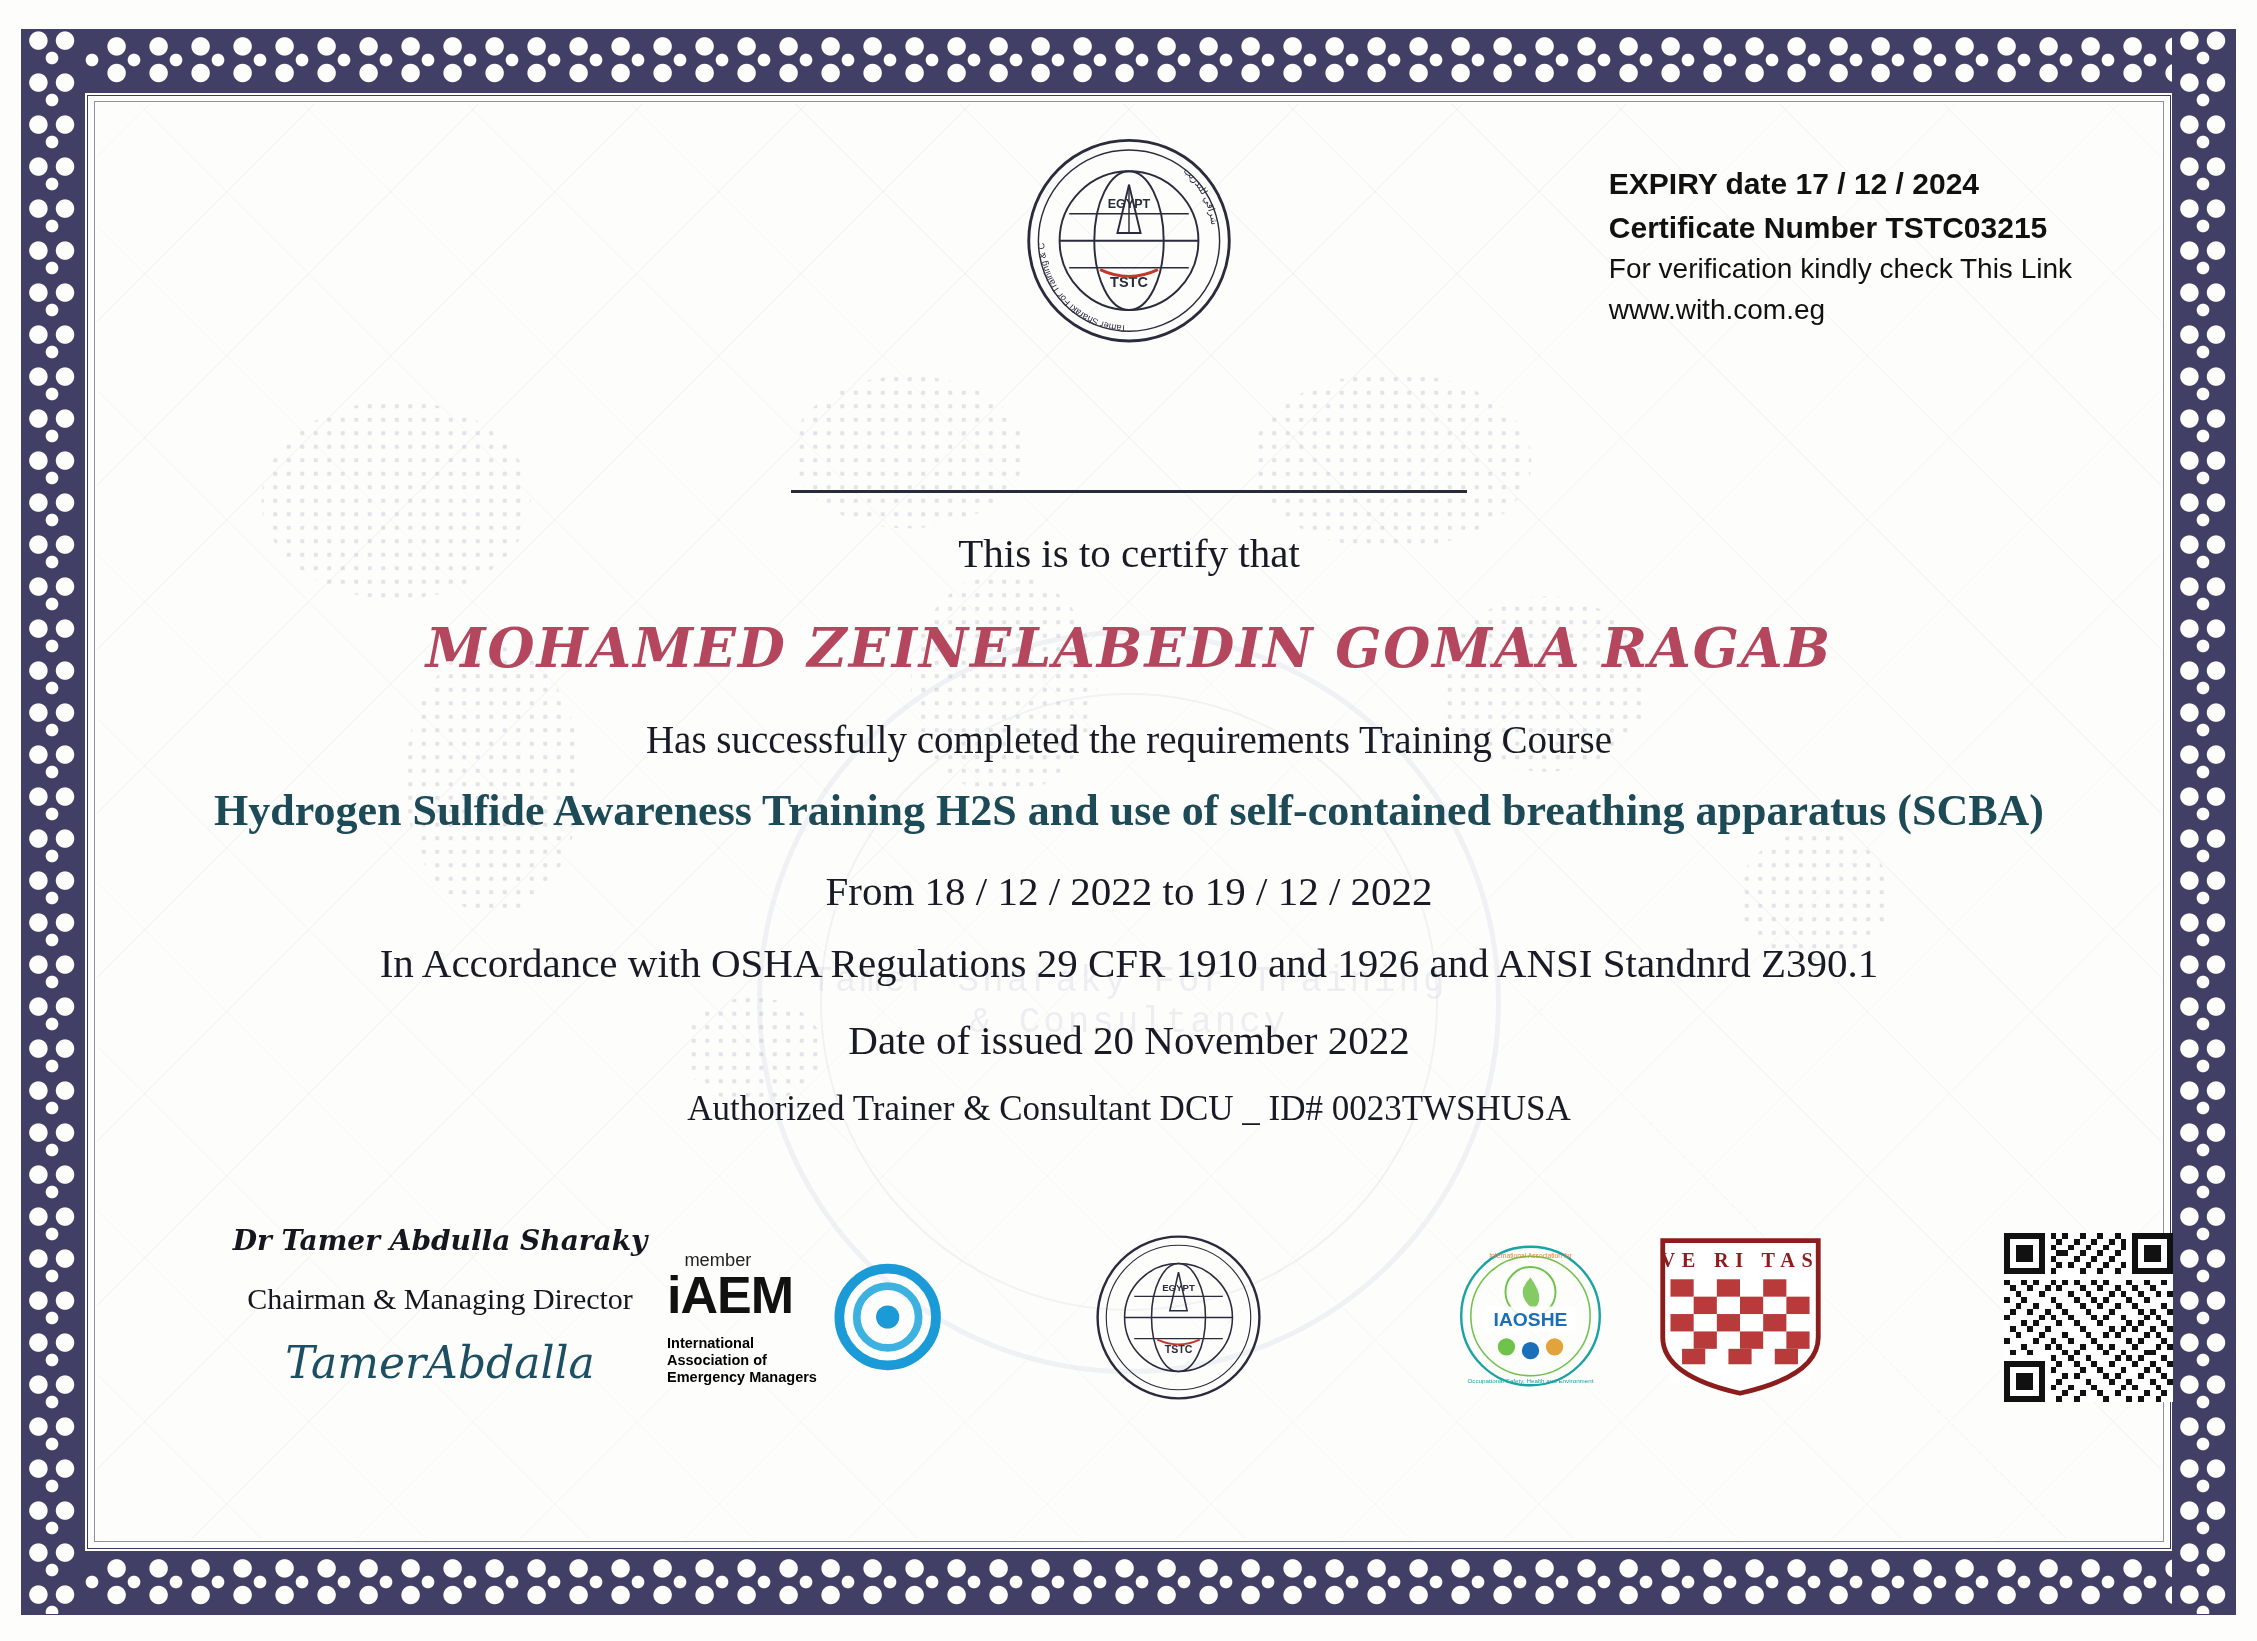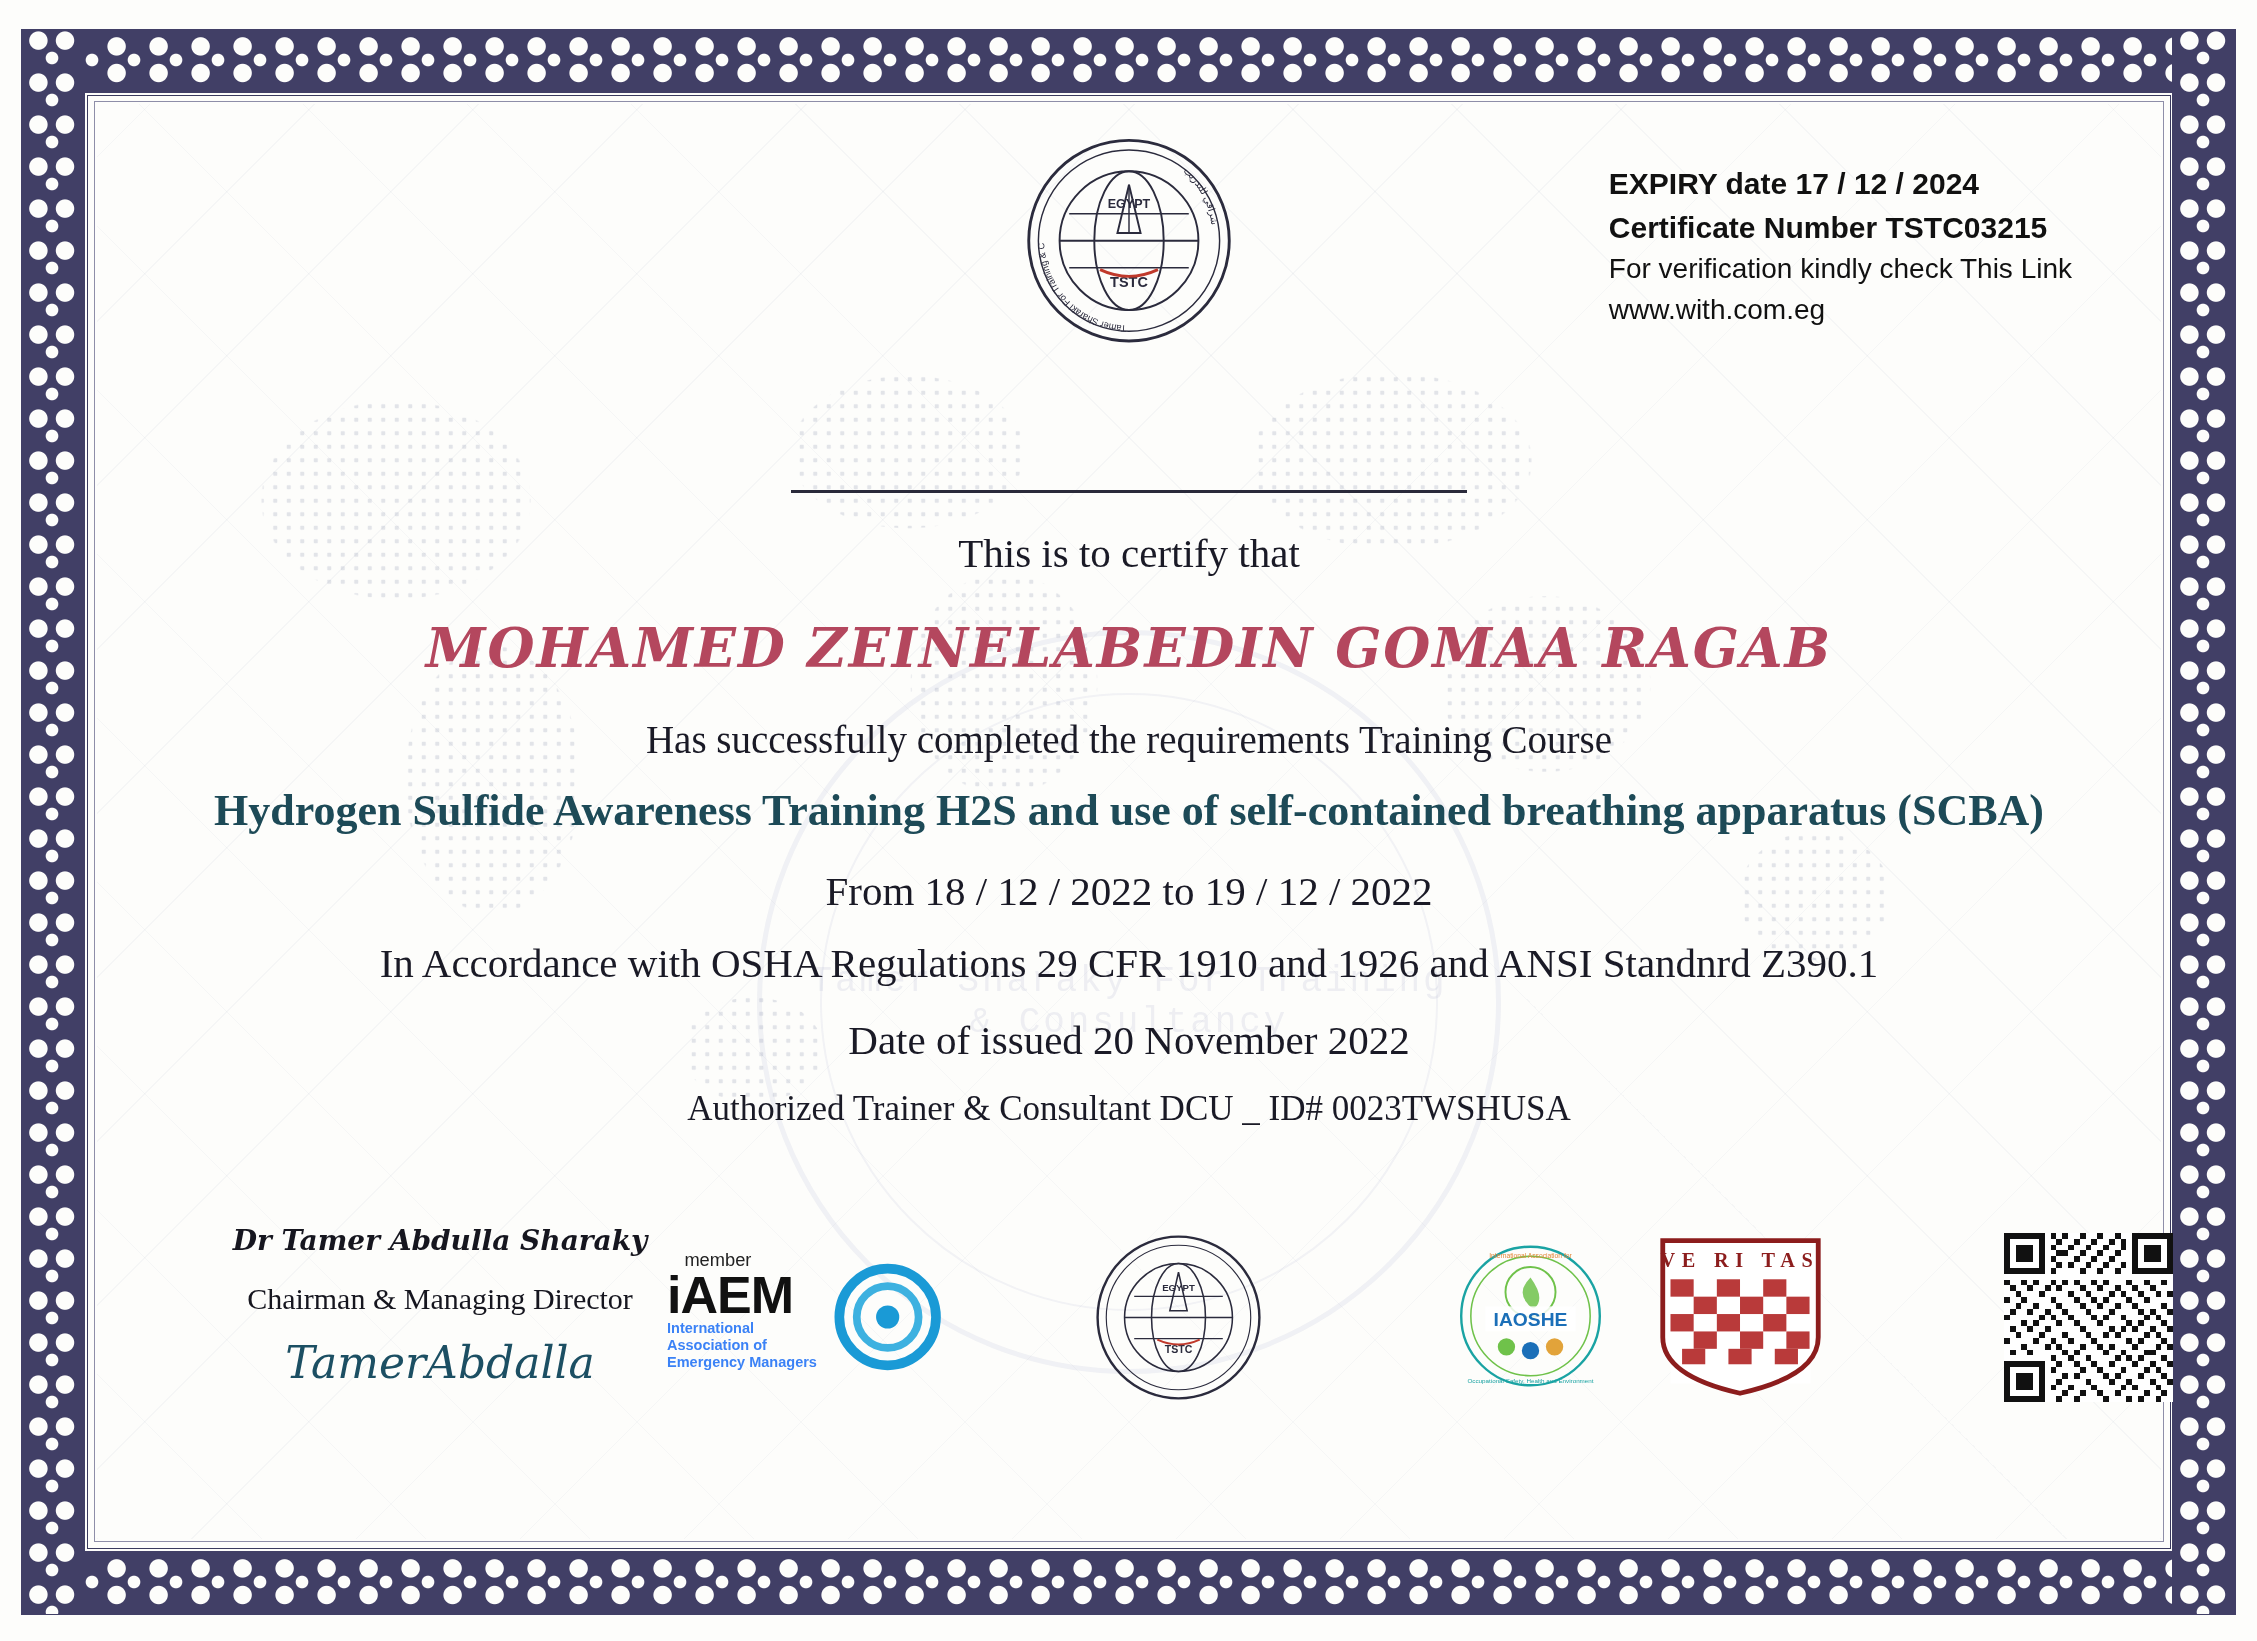--- a/index.html
+++ b/index.html
@@ -271,23 +271,23 @@
     font-weight: bold;
     font-size: 52px;
     letter-spacing: -1px;
     color: #111;
     line-height: 0.95;
   }
   .iaem .iaem-sub {
     font-family: "Liberation Sans", sans-serif;
     font-weight: bold;
     font-size: 14.5px;
-    color: #3b82f6;
+    color: #000000;
     line-height: 1.15;
-    margin-top: 0;
+    margin-top: 15px;
   }
   .iaem-swoosh {
     position: absolute;
     right: -7.7px; top: 9.7px;
     width: 145px; height: 116px;
   }
 
   .logo-footer-tstc {
     position: absolute;
     left: 985px;

